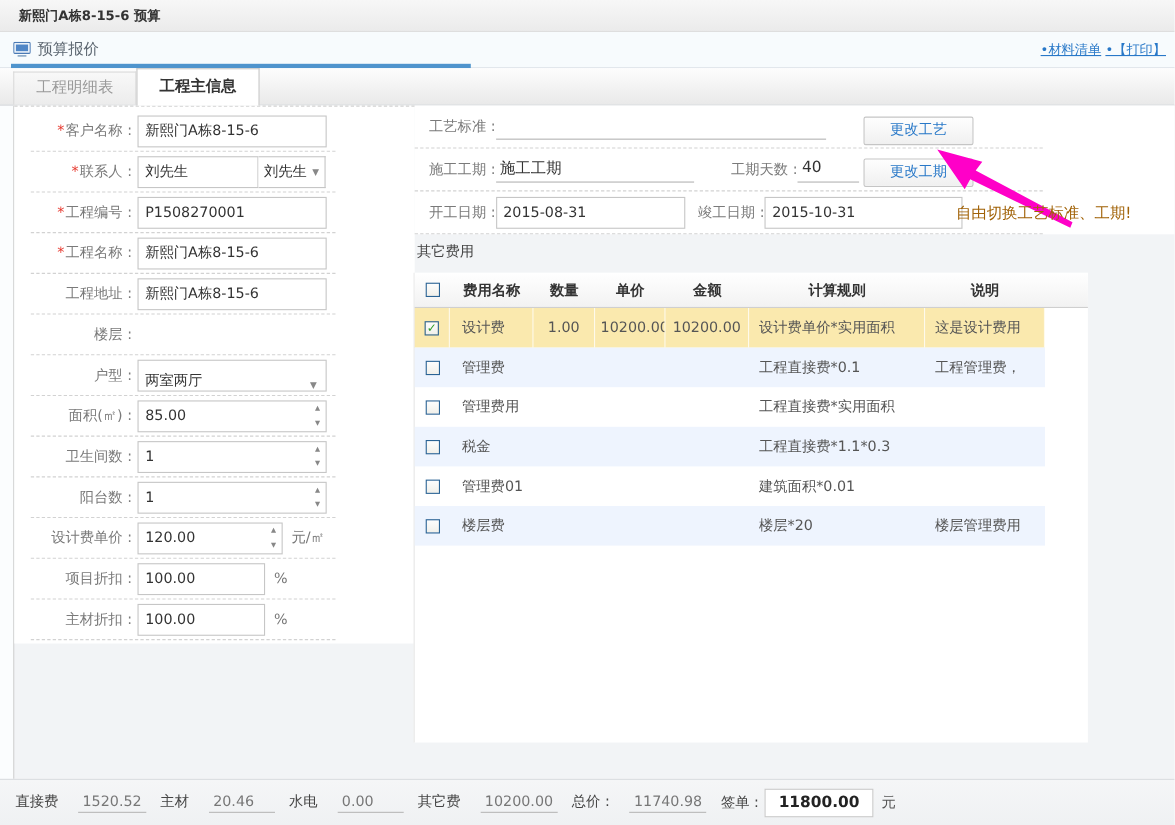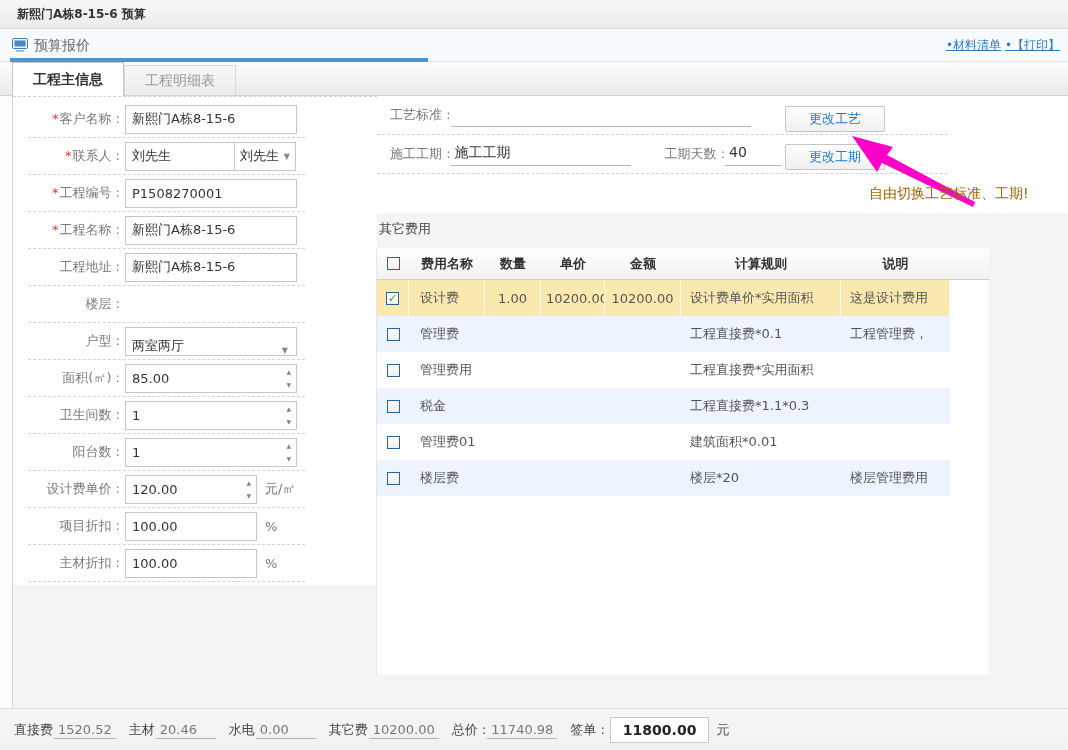--- a/index.html
+++ b/index.html
@@ -39,21 +39,21 @@
   .form-block { position:absolute; left:0; top:0; width:364px; height:489px;
     background:#fff; padding-top:4px; }
   .frow { height:37px; display:flex; align-items:center;
     border-bottom:1px dashed #d2d2d2; margin-left:15px; margin-right:72px; }
   .form-block { border-top:1px dashed #d2d2d2; }
   .flabel { width:92px; text-align:right; color:#7a7a7a; font-size:13px; flex:none; }
   .req { color:#e6392f; font-weight:normal; margin-right:1px; }
   .ctl { display:flex; align-items:center; margin-left:5px; }
   .fin { height:29px; border:1px solid #c6c6c6; background:#fff; font-size:13px; color:#333;
     padding:0 6px; font-family:inherit; }
-  .w-full { width:172px; } .w-narrow { width:132px; } .w-contact { width:110px; }
+  .w-full { width:172px; } .w-narrow { width:116px; } .w-contact { width:110px; }
   .combo { width:61px; height:29px; border:1px solid #c6c6c6; border-left:none; background:#fff;
     display:flex; align-items:center; justify-content:space-between; padding:0 5px;
     font-size:13px; color:#333; cursor:pointer; }
   .spin { position:relative; height:29px; border:1px solid #c6c6c6; background:#fff;
     display:flex; align-items:center; padding:0 20px 0 6px; font-size:13px; color:#333; }
   .spin.w-full { width:172px; } .spin.w-narrow { width:132px; }
   .arrows { position:absolute; right:5px; top:4px; bottom:4px; display:flex; flex-direction:column;
     justify-content:space-between; }
   .arrows span { font-size:6px; color:#888; line-height:1; cursor:pointer; }
   .selbox { width:172px; height:29px; border:1px solid #c6c6c6; background:#fff;
@@ -103,21 +103,21 @@
     display:flex; align-items:center; justify-content:center;
     font-size:11px; line-height:11px; color:#2f9e28; font-weight:bold; cursor:pointer; }
 
   
   .bottombar { position:absolute; left:0; bottom:0; width:100%; height:42px;
     background:linear-gradient(#f5f6f7,#eff1f3); border-top:1px solid #d9dcdf;
     display:flex; align-items:center; padding-left:14px; }
   .tot-item { display:flex; align-items:baseline; margin-right:13px; }
   .tot-label { color:#444; font-size:13px; white-space:nowrap; }
   .tot-val { color:#777; font-size:13px; border-bottom:1px solid #b8b8b8;
-    min-width:60px; padding:0 4px 1px; margin-left:1px; }
+    min-width:60px; padding:0 4px 1px; margin-left:18px; }
   .sign-box { background:#fff; border:1px solid #c9c9c9; font-weight:bold; font-size:14px;
     color:#222; padding:4px 12px; margin:0 7px 0 5px; }
   .unit { color:#555; font-size:13px; }
 </style>
 </head>
 <body>
 
 <div class="screen">
 
   <div class="titlebar">新熙门A栋8-15-6 预算</div>
@@ -132,22 +132,22 @@
       <span>预算报价</span>
     </div>
     <div class="hb-links">
       <a class="hlink">•材料清单</a>
       <a class="hlink">•【打印】</a>
     </div>
     <div class="hb-underline"></div>
   </div>
 
   <div class="tabstrip">
+    <div class="tab inactive">工程明细表</div>
     <div class="tab active">工程主信息</div>
-    <div class="tab inactive">工程明细表</div>
   </div>
 
   <div class="panel">
 
     <div class="form-block" id="project-form">
         <div class="frow">
           <span class="flabel"><b class="req">*</b>客户名称 :</span>
           <div class="ctl">
             <input class="fin w-full" value="新熙门A栋8-15-6" style="">
           </div>
@@ -261,20 +261,27 @@
       <div class="prow">
         <span class="plabel">工艺标准 :</span>
         <span class="pu craft"></span>
       </div>
       <div class="prow">
         <span class="plabel">施工工期 :</span>
         <span class="pu sched">施工工期</span>
         <span class="gap"></span>
         <span class="plabel">工期天数 :</span>
         <span class="pu days">40</span>
+      </div>
+      <div class="prow">
+        <span class="plabel">开工日期 :</span>
+        <input class="pinput" value="2015-08-31" style="">
+        <span class="gap" style="width:12px"></span>
+        <span class="plabel">竣工日期 :</span>
+        <input class="pinput" style="width: 180px;" value="2015-10-31">
       </div>
       <div class="pbtn b1">更改工艺</div>
       <div class="pbtn b2">更改工期</div>
       <svg class="annot-arrow" width="130" height="78" viewBox="0 0 130 78">
         <polygon points="5,4 46,15 40,23 128,70 126,75 35,31 30,40" fill="#ff00c8"></polygon>
       </svg>
       <div class="annot-text">自由切换工艺标准、工期!</div>
     </div>
 
     <div class="fees-label">其它费用</div>

